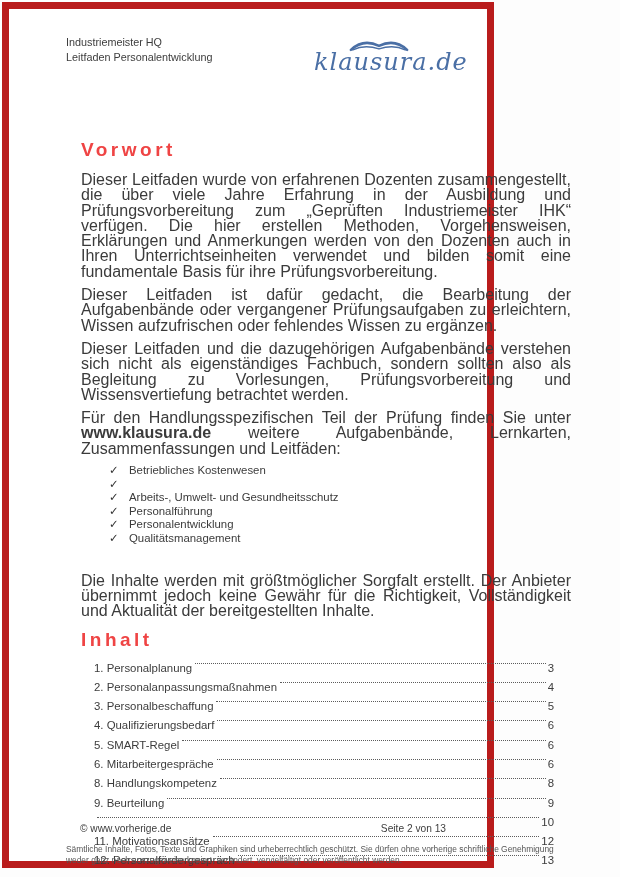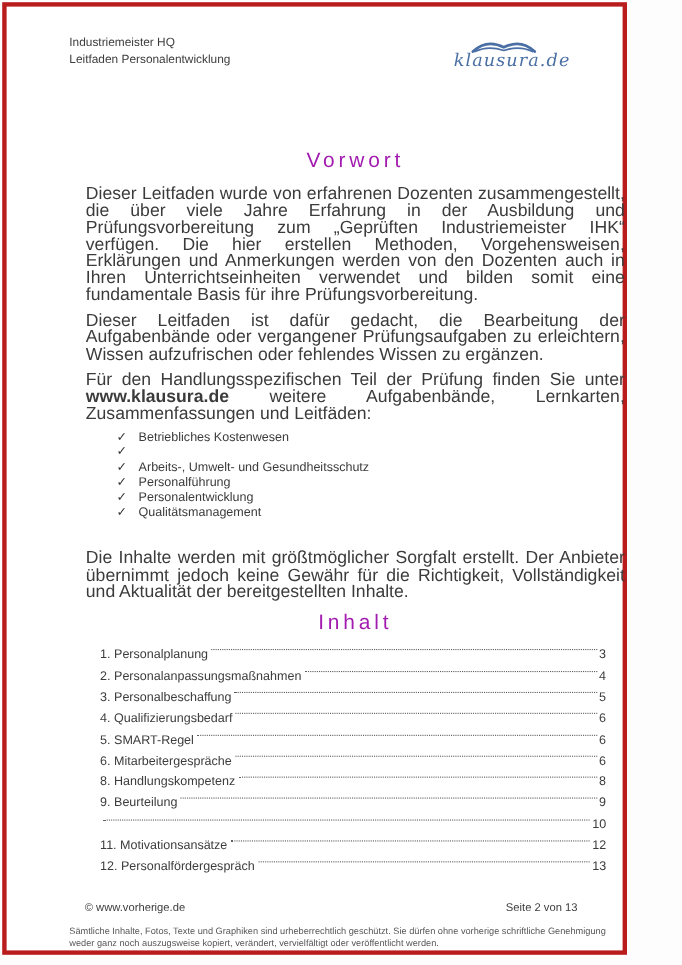--- a/index.html
+++ b/index.html
@@ -2,38 +2,38 @@
 <html lang="de"><head>
 <meta charset="utf-8">
 <style>
   html,body{margin:0;padding:0;}
   body{
     width:620px;height:877px;position:relative;background:#fdfdfd;
     font-family:"Liberation Sans",sans-serif;color:#3b3b3b;
     -webkit-font-smoothing:antialiased;
   }
   .page{
-    position:absolute;top:2px;left:2px;width:568px;height:866px;
-    background:#ffffff;border:4px solid #b91c1c;box-sizing:border-box;
+    position:absolute;top:2px;left:2px;width:492px;height:866px;
+    background:#ffffff;border:7px solid #b91c1c;box-sizing:border-box;
   }
   
   .header{position:absolute;top:26px;left:57px;right:28px;}
   .header-text{font-size:10.8px;line-height:15px;color:#3d3d3d;}
   .logo{position:absolute;top:2px;right:0;width:145px;height:46px;}
   .logo-book{position:absolute;top:0px;left:34px;width:62px;height:16px;}
   .logo-text{
     position:absolute;top:11px;left:0;width:145px;text-align:center;
     font-family:"DejaVu Serif",serif;font-style:italic;
-    font-size:16px;color:#4a6fa5;letter-spacing:1px;white-space:nowrap;
+    font-size:24px;color:#4a6fa5;letter-spacing:1px;white-space:nowrap;
   }
   
   .content{position:absolute;top:128px;left:72px;width:490px;}
   h1.sec{
-    font-size:19px;font-weight:400;color:#a21caf;letter-spacing:3.5px;
-    margin:0 0 9px 0;line-height:26px;text-align:center;
+    font-size:19px;font-weight:700;color:#ef4444;letter-spacing:3.5px;
+    margin:0 0 9px 0;line-height:26px;
   }
   .para{
     font-size:16px;line-height:15.3px;text-align:justify;margin:0 0 8px 0;
     color:#3b3b3b;
   }
   .para b{font-weight:bold;}
   .checklist{margin:5px 0 0 28px;}
   .check-row{display:flex;font-size:11.4px;line-height:13.6px;color:#3b3b3b;}
   .check-mark{width:20px;flex:0 0 20px;color:#333;}
   .closing{margin-top:27px;}
@@ -76,20 +76,21 @@
       </svg>
       <div class="logo-text">klausura.de</div>
     </div>
   </div>
 
   <div class="content">
     <h1 class="sec">Vorwort</h1>
 
     <p class="para">Dieser Leitfaden wurde von erfahrenen Dozenten zusammengestellt, die über viele Jahre Erfahrung in der Aus­bildung und Prüfungsvorbereitung zum „Geprüften Industriemeister IHK“ verfügen. Die hier erstellen Methoden, Vorgehensweisen, Erklärungen und Anmerkungen werden von den Dozenten auch in Ihren Unterrichtseinheiten verwendet und bilden somit eine fundamentale Basis für ihre Prüfungsvorbereitung.</p>
     <p class="para">Dieser Leitfaden ist dafür gedacht, die Bearbeitung der Aufgabenbände oder vergangener Prüfungsaufgaben zu erleichtern, Wissen aufzufrischen oder fehlendes Wissen zu ergänzen.</p>
+    <p class="para">Dieser Leitfaden und die dazugehörigen Aufgabenbände verstehen sich nicht als eigenständiges Fachbuch, son­dern sollten also als Begleitung zu Vorlesungen, Prüfungsvorbereitung und Wissensvertiefung betrachtet wer­den.</p>
 
     <p class="para"><span>Für den Handlungsspezifischen Teil der Prüfung finden Sie unter </span><b>www.klausura.de</b><span> weitere Aufgabenbände, Lernkarten, Zusammenfassungen und Leitfäden:</span></p>
 
     <div class="checklist">
 
         <div class="check-row">
           <span class="check-mark">✓</span>
           <span>Betriebliches Kostenwesen</span>
         </div>
 

